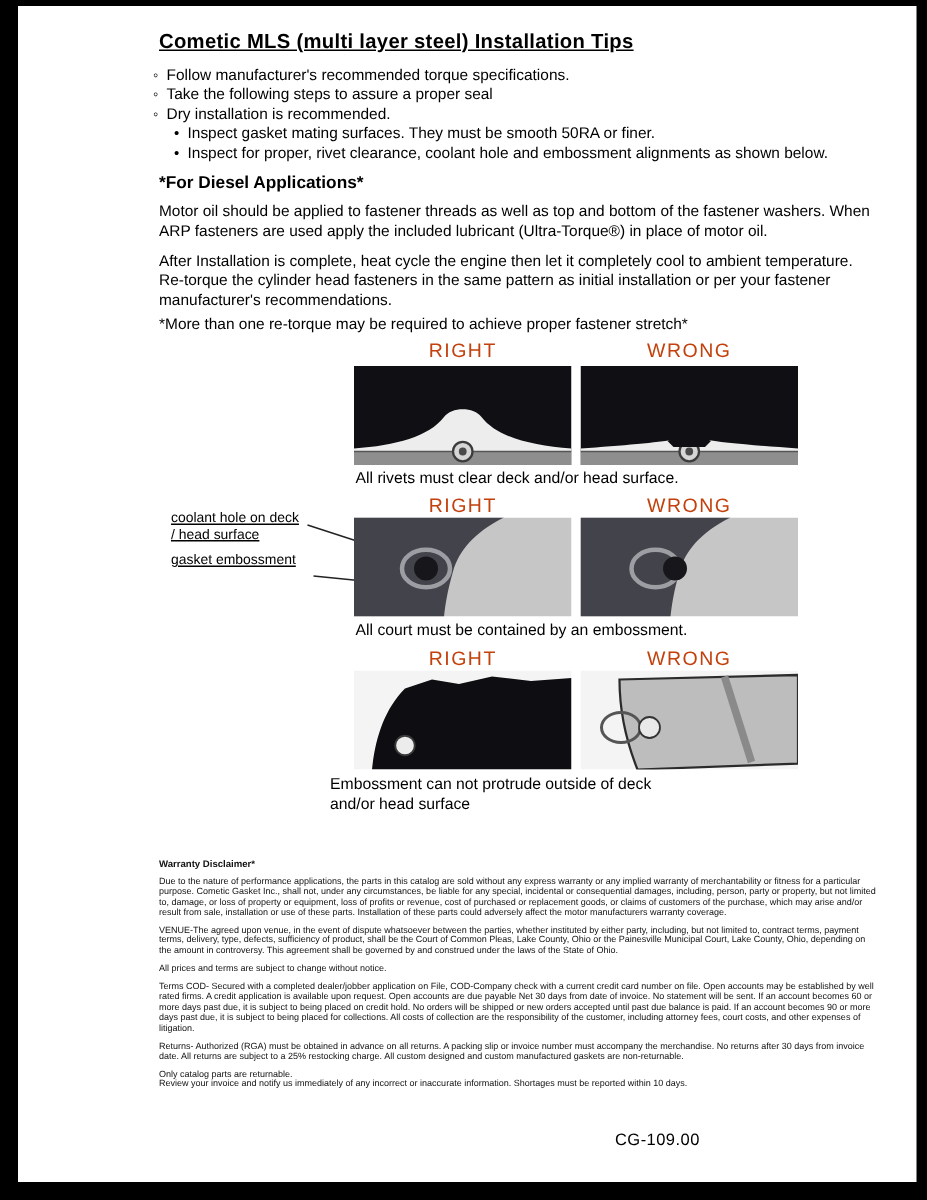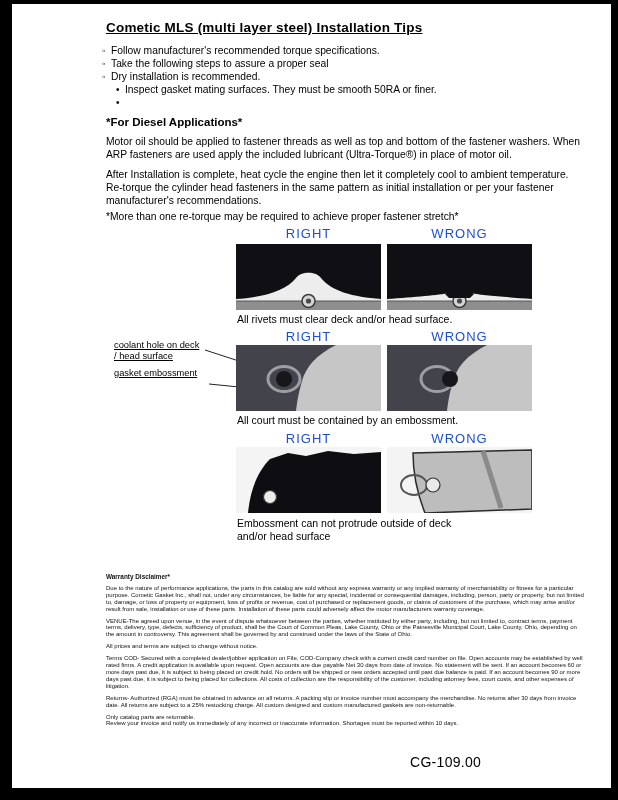--- a/index.html
+++ b/index.html
@@ -32,55 +32,55 @@
   .section-heading {
     position:absolute; left:94px; top:112px;
     font-size:11.5px; font-weight:bold;
   }
   .para { position:absolute; left:94px; width:476px; font-size:10.3px; line-height:13px; }
   .para.p1 { top:124px;margin-top:7px; }
   .para.p2 { top:164px; }
   .para.p3 { top:206px; }
   .fig-label {
     position:absolute; width:145px; text-align:center;
-    font-size:13px; color:#1d4ed8; letter-spacing:1px;
+    font-size:13px; color:#c2410c; letter-spacing:1px;
   }
   .fig-box { position:absolute; width:145px; height:66px; }
   .fig-box svg { display:block; width:100%; height:100%; }
   .caption { position:absolute; font-size:10.5px; line-height:12.5px; }
   .annot {
     position:absolute; font-size:9.3px; line-height:10.5px; text-align:left;text-decoration:underline;
   }
   .annot-lines { position:absolute; left:165px; top:336px; width:125px; height:62px; }
   .annot-lines svg { display:block; width:100%; height:100%; }
   .legal {
     position:absolute; left:94px; top:570px; width:478px;
     font-size:6px; line-height:6.9px; color:#111;
   }
   .legal h2 { font-size:6.4px; font-weight:bold; margin-bottom:4px; }
   .legal p { margin-bottom:5px; }
   .legal p.tight { margin-bottom:0; }
   .footer-code {
     position:absolute; left:398px; top:750px;
-    font-size:14px; letter-spacing:0.3px;
+    font-size:11px; letter-spacing:0.3px;
   }
 </style>
 </head>
 <body>
 
 <div class="page">
 
   <h1 class="title">Cometic MLS (multi layer steel) Installation Tips</h1>
 
   <div class="tips">
     <div class="tip"><span class="bullet open"></span><span>Follow manufacturer's recommended torque specifications.</span></div>
     <div class="tip"><span class="bullet open"></span><span>Take the following steps to assure a proper seal</span></div>
     <div class="tip"><span class="bullet open"></span><span>Dry installation is recommended.</span></div>
     <div class="tip sub"><span class="bullet filled"></span><span>Inspect gasket mating surfaces.  They must be smooth 50RA or finer.</span></div>
-    <div class="tip sub"><span class="bullet filled"></span></div>
+    <div class="tip sub"><span class="bullet filled"></span><span>Inspect for proper, rivet clearance, coolant hole and embossment alignments as shown below.</span></div>
   </div>
 
   <h2 class="section-heading">*For Diesel Applications*</h2>
   <p class="para p1">Motor oil should be applied to fastener threads as well as top and bottom of the fastener washers. When ARP fasteners are used apply the included lubricant (Ultra-Torque®) in place of motor oil.</p>
   <p class="para p2">After Installation is complete, heat cycle the engine then let it completely cool to ambient temperature. Re-torque the cylinder head fasteners in the same pattern as initial installation or per your fastener manufacturer's recommendations.</p>
   <p class="para p3">*More than one re-torque may be required to achieve proper fastener stretch*</p>
 
   <div class="fig-label" style="left:224px; top:222px;">RIGHT</div>
   <div class="fig-label" style="left:375px; top:222px;">WRONG</div>
   <div class="fig-box" style="left:224px; top:240px;">
@@ -147,21 +147,21 @@
   </div>
   <div class="fig-box" style="left:375px; top:443px;">
     <svg viewBox="0 0 145 66">
       <rect width="145" height="66" fill="#f4f4f4"></rect>
       <path d="M26,6 L145,3 L145,62 L38,66 C30,46 26,26 26,6 Z" fill="#bdbdbd" stroke="#2b2b2b" stroke-width="1.5"></path>
       <ellipse cx="27" cy="38" rx="13" ry="10" fill="none" stroke="#555" stroke-width="2"></ellipse>
       <circle cx="46" cy="38" r="7" fill="#e9e9e9" stroke="#333" stroke-width="1.2"></circle>
       <path d="M96,4 L114,61" stroke="#8a8a8a" stroke-width="5" fill="none"></path>
     </svg>
   </div>
-  <div class="caption" style="left:225px; top:513px; width:235px;">Embossment can not protrude outside of deck and/or head surface</div>
+  <div class="caption" style="left:208px; top:513px; width:235px;">Embossment can not protrude outside of deck and/or head surface</div>
 
   <div class="legal">
     <h2>Warranty Disclaimer*</h2>
     <p>Due to the nature of performance applications, the parts in this catalog are sold without any express warranty or any implied warranty of merchantability or fitness for a particular purpose.  Cometic Gasket Inc., shall not, under any circumstances, be liable for any special, incidental or consequential damages, including, person, party or property, but not limited to, damage, or loss of property or equipment, loss of profits or revenue, cost of purchased or replacement goods, or claims of customers of the purchase, which may arise and/or result from sale, installation or use of these parts.  Installation of these parts could adversely affect the motor manufacturers warranty coverage.</p>
     <p>VENUE-The agreed upon venue, in the event of dispute whatsoever between the parties, whether instituted by either party, including, but not limited to, contract terms, payment terms, delivery, type, defects, sufficiency of product, shall be the Court of Common Pleas, Lake County, Ohio or the Painesville Municipal Court, Lake County, Ohio, depending on the amount in controversy.  This agreement shall be governed by and construed under the laws of the State of Ohio.</p>
     <p>All prices and terms are subject to change without notice.</p>
     <p>Terms COD- Secured with a completed dealer/jobber application on File, COD-Company check with a current credit card number on file.  Open accounts may be established by well rated firms.  A credit application is available upon request.  Open accounts are due payable Net 30 days from date of invoice.  No statement will be sent.  If an account becomes 60 or more days past due, it is subject to being placed on credit hold.  No orders will be shipped or new orders accepted until past due balance is paid.  If an account becomes 90 or more days past due, it is subject to being placed for collections.  All costs of collection are the responsibility of the customer, including attorney fees, court costs, and other expenses of litigation.</p>
     <p>Returns- Authorized (RGA) must be obtained in advance on all returns.  A packing slip or invoice number must accompany the merchandise.  No returns after 30 days from invoice date.  All returns are subject to a 25% restocking charge.  All custom designed and custom manufactured gaskets are non-returnable.</p>
     <p class="tight">Only catalog parts are returnable.</p>
     <p>Review your invoice and notify us immediately of any incorrect or inaccurate information.  Shortages must be reported within 10 days.</p>

